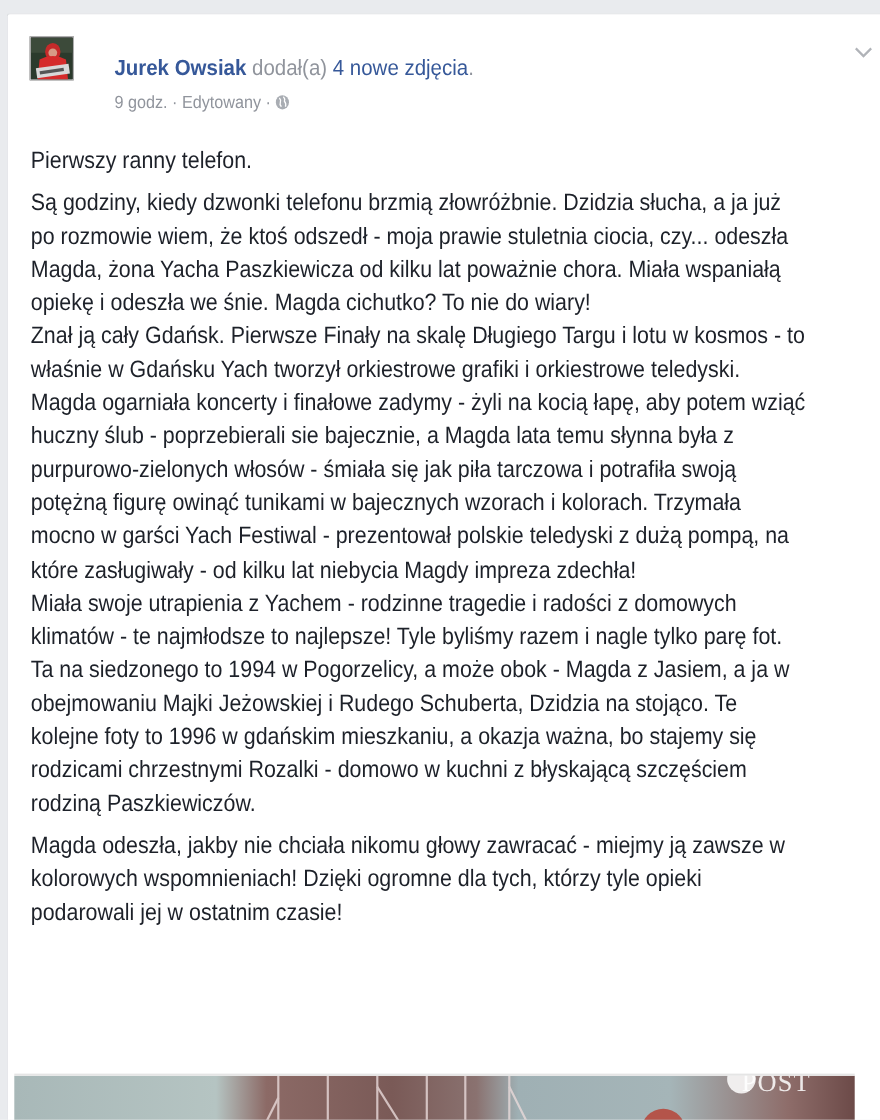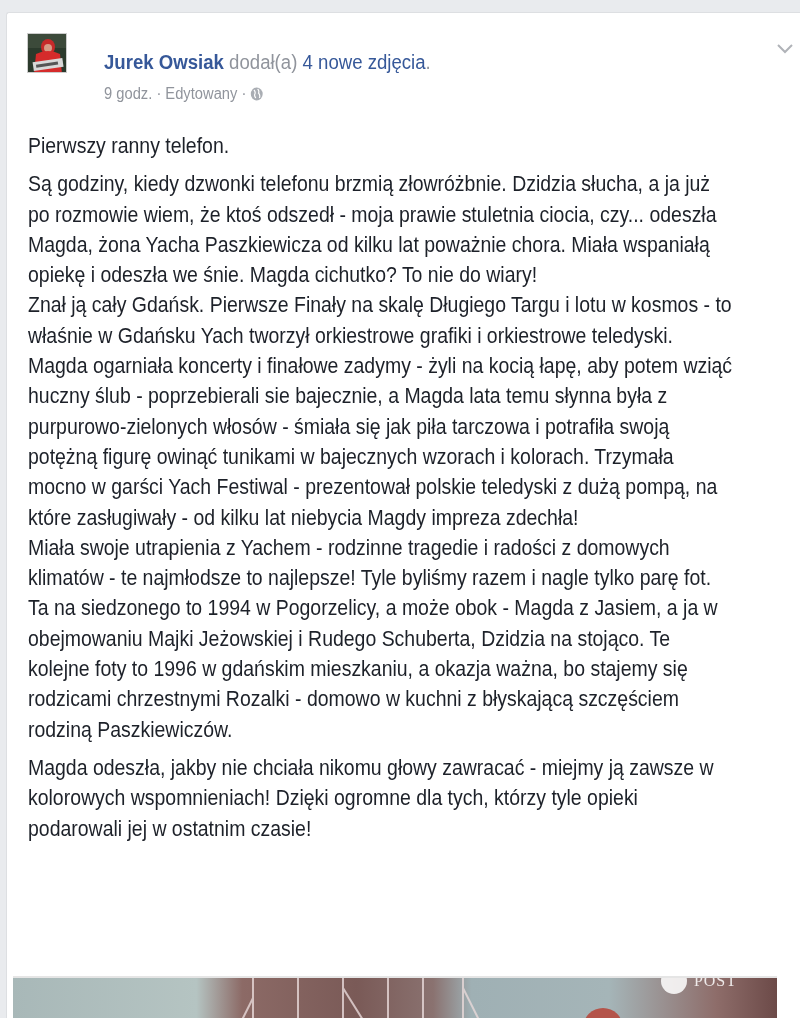--- a/index.html
+++ b/index.html
@@ -44,21 +44,21 @@
   .photo {
     position: absolute; left: 13px; top: 976px; width: 764px; height: 50px;
     overflow: hidden;
     background: linear-gradient(90deg, #a8b8b8 0%, #b5c4c2 24%, #8c6a66 30%, #7a5a57 45%, #8a7270 55%, #9fb0b4 60%, #a5b5b8 78%, #8e6d6a 92%, #6c4a48 100%);
     border-top: 2px solid #e5e5e5;
   }
   .photo .bars { position: absolute; inset: 0; }
   .watermark {
     position: absolute; right: 40px; top: -6px;
     color: rgba(255,255,255,0.85); font-family: "Liberation Serif", serif;
-    font-size: 16px; letter-spacing: 1px;
+    font-size: 24px; letter-spacing: 1px;
   }
   .watermark-circle {
     position: absolute; right: 90px; top: -10px; width: 26px; height: 26px;
     border-radius: 50%; background: rgba(255,255,255,0.85);
   }
   .hair {
     position: absolute; left: 570px; top: 30px; width: 40px; height: 40px;
     border-radius: 50%; background: #b4544a;
   }
 </style>

